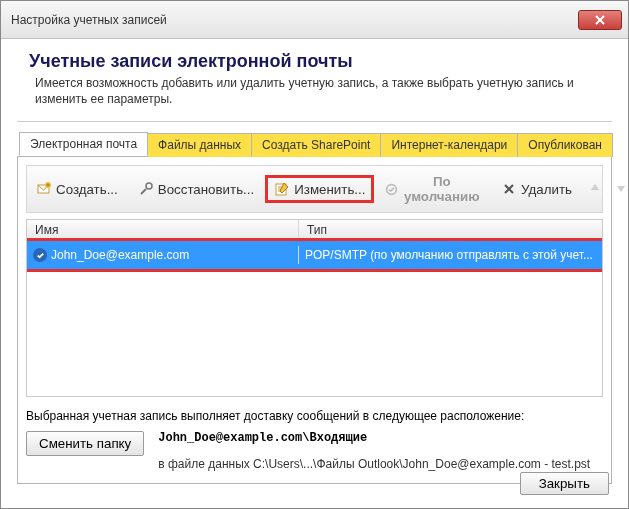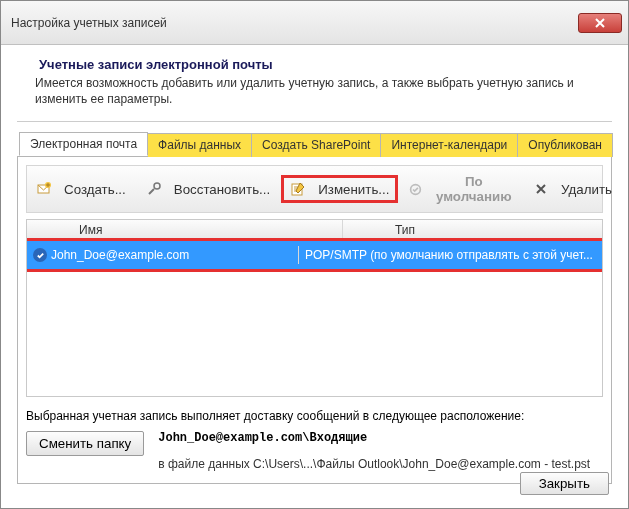--- a/index.html
+++ b/index.html
@@ -9,39 +9,39 @@
     font-size: 12px;
     background: #fff;
     color: #000;
     width: 629px;
     height: 509px;
     overflow: hidden;
     border: 1px solid #888;
   }
   
   .titlebar {
-    height: 44px;
+    height: 38px;
     background: linear-gradient(to bottom, #f7f7f7, #e4e4e4);
     border-bottom: 1px solid #c0c0c0;
     display: flex;
     align-items: center;
     padding: 0 6px 0 10px;
   }
   .titlebar .title { flex: 1; color: #333; }
   .close-btn {
     width: 44px; height: 20px;
     background: linear-gradient(to bottom, #e67f7a, #c8403a);
     border: 1px solid #8a2a25;
     border-radius: 3px;
     display: flex; align-items: center; justify-content: center;
     color: #fff; font-weight: bold; cursor: pointer;
   }
   .close-btn svg { width: 10px; height: 10px; }
   .content { padding: 12px 16px 10px 16px; }
-  .heading { font-weight: bold; font-size: 13px; color: #1a1a5a; margin-left: 22px; }
+  .heading { font-weight: bold; font-size: 18px; color: #1a1a5a; margin-left: 12px; }
   .subheading { color: #333; margin: 4px 0 14px 18px; line-height: 1.3; }
   .divider { border: none; border-top: 1px solid #ccc; margin: 0 0 0 0; }
   
   .tabstrip {
     display: flex;
     margin-top: 10px;
     border-bottom: 1px solid #b5b5b5;
     padding-left: 2px;
   }
   .tab {
@@ -72,40 +72,40 @@
     display: flex;
     align-items: center;
     gap: 6px;
     padding: 4px 2px;
     border: 1px solid #d6d6d6;
     background: linear-gradient(to bottom, #fdfdfd, #eaeaea);
   }
   .tbtn {
     display: flex;
     align-items: center;
-    gap: 12px;
+    gap: 4px;
     padding: 3px 6px;
     border: 1px solid transparent;
     background: transparent;
     color: #333;
     cursor: pointer;
   }
   .tbtn.disabled { color: #9a9a9a; cursor: default; font-weight: bold; }
   .tbtn .ticon { width: 16px; height: 16px; display: inline-flex; align-items: center; justify-content: center; }
   .highlight-red { outline: 3px solid #e53030; outline-offset: -1px; }
   .arrow-disabled { color: #bdbdbd; padding: 0 4px; cursor: default; }
   
   .table-wrap { border: 1px solid #c9c9c9; margin-top: 6px; height: 178px; overflow: hidden; }
   .thead {
     display: flex;
     background: linear-gradient(to bottom, #fcfcfc, #e9e9e9);
     border-bottom: 1px solid #c9c9c9;
     font-size: 12px;
   }
-  .th { padding: 3px 8px; color: #333; margin-left: 44px; }
+  .th { padding: 3px 8px; color: #333; }
   .col-name { flex: 0 0 272px; border-right: 1px solid #d8d8d8; }
   .col-type { flex: 1; }
   .trow {
     display: flex;
     background: #3399ff;
     color: #fff;
     outline: 3px solid #e53030;
     outline-offset: 0;
     height: 28px;
     align-items: center;

